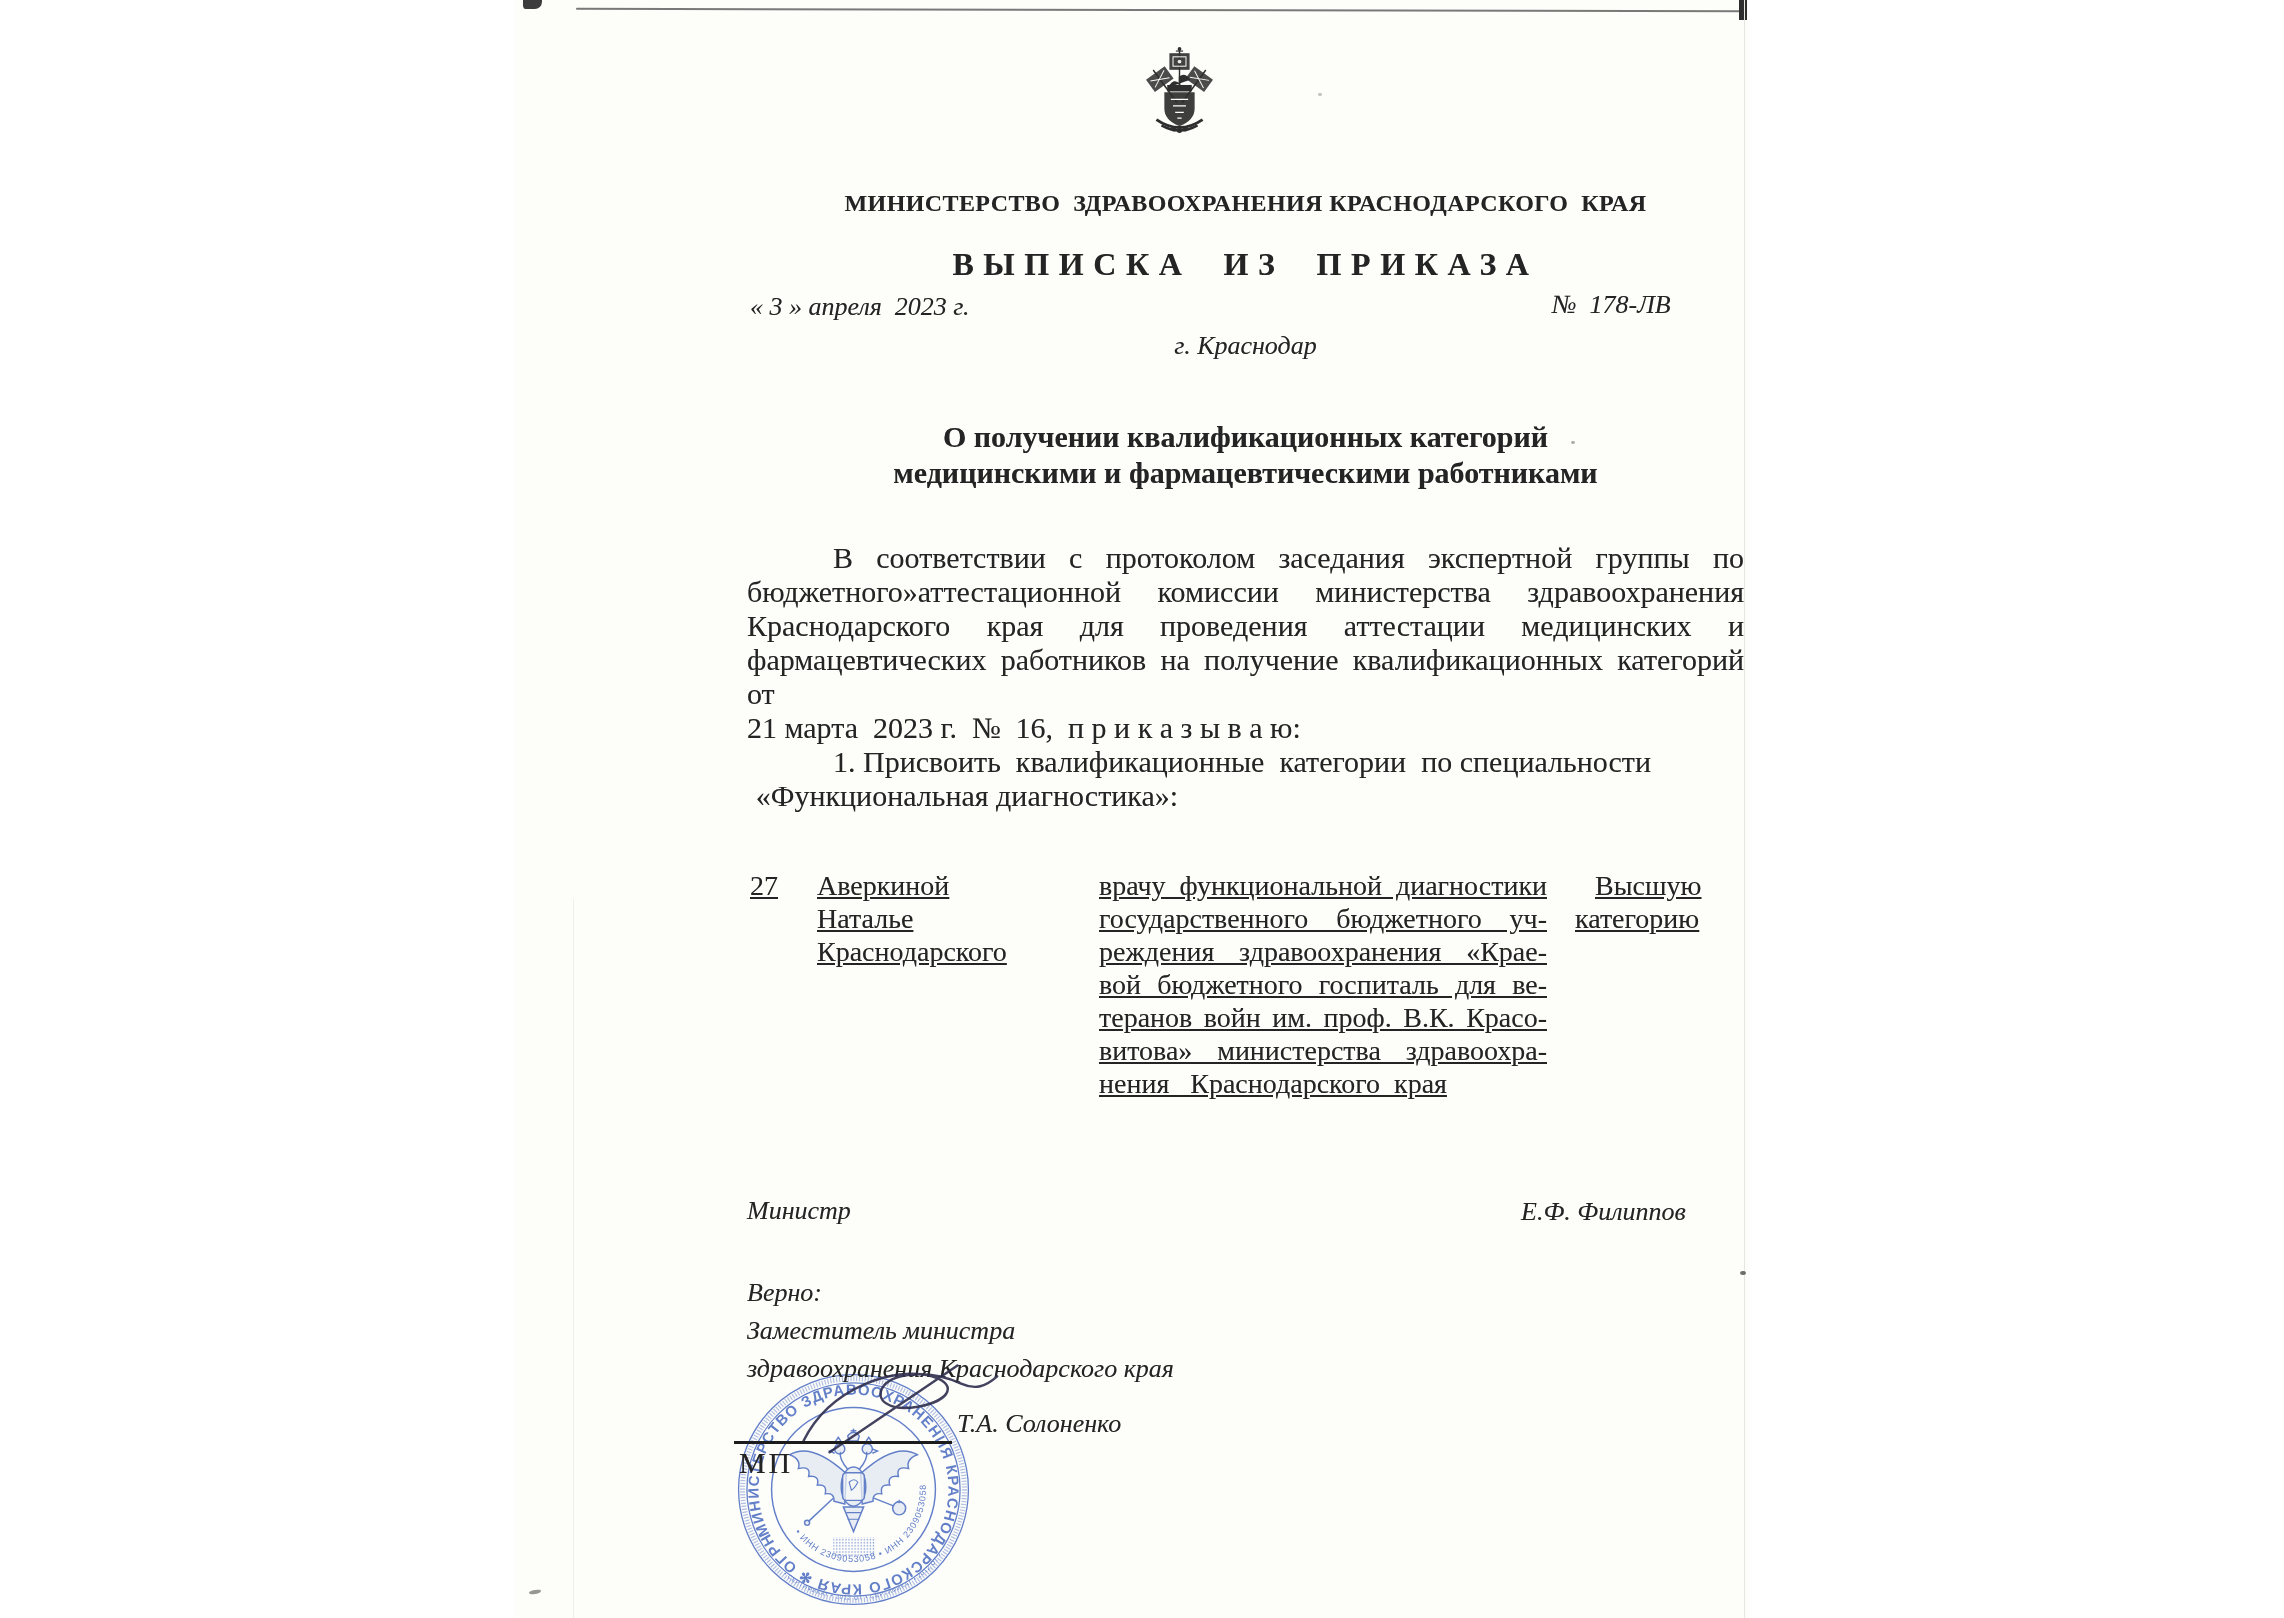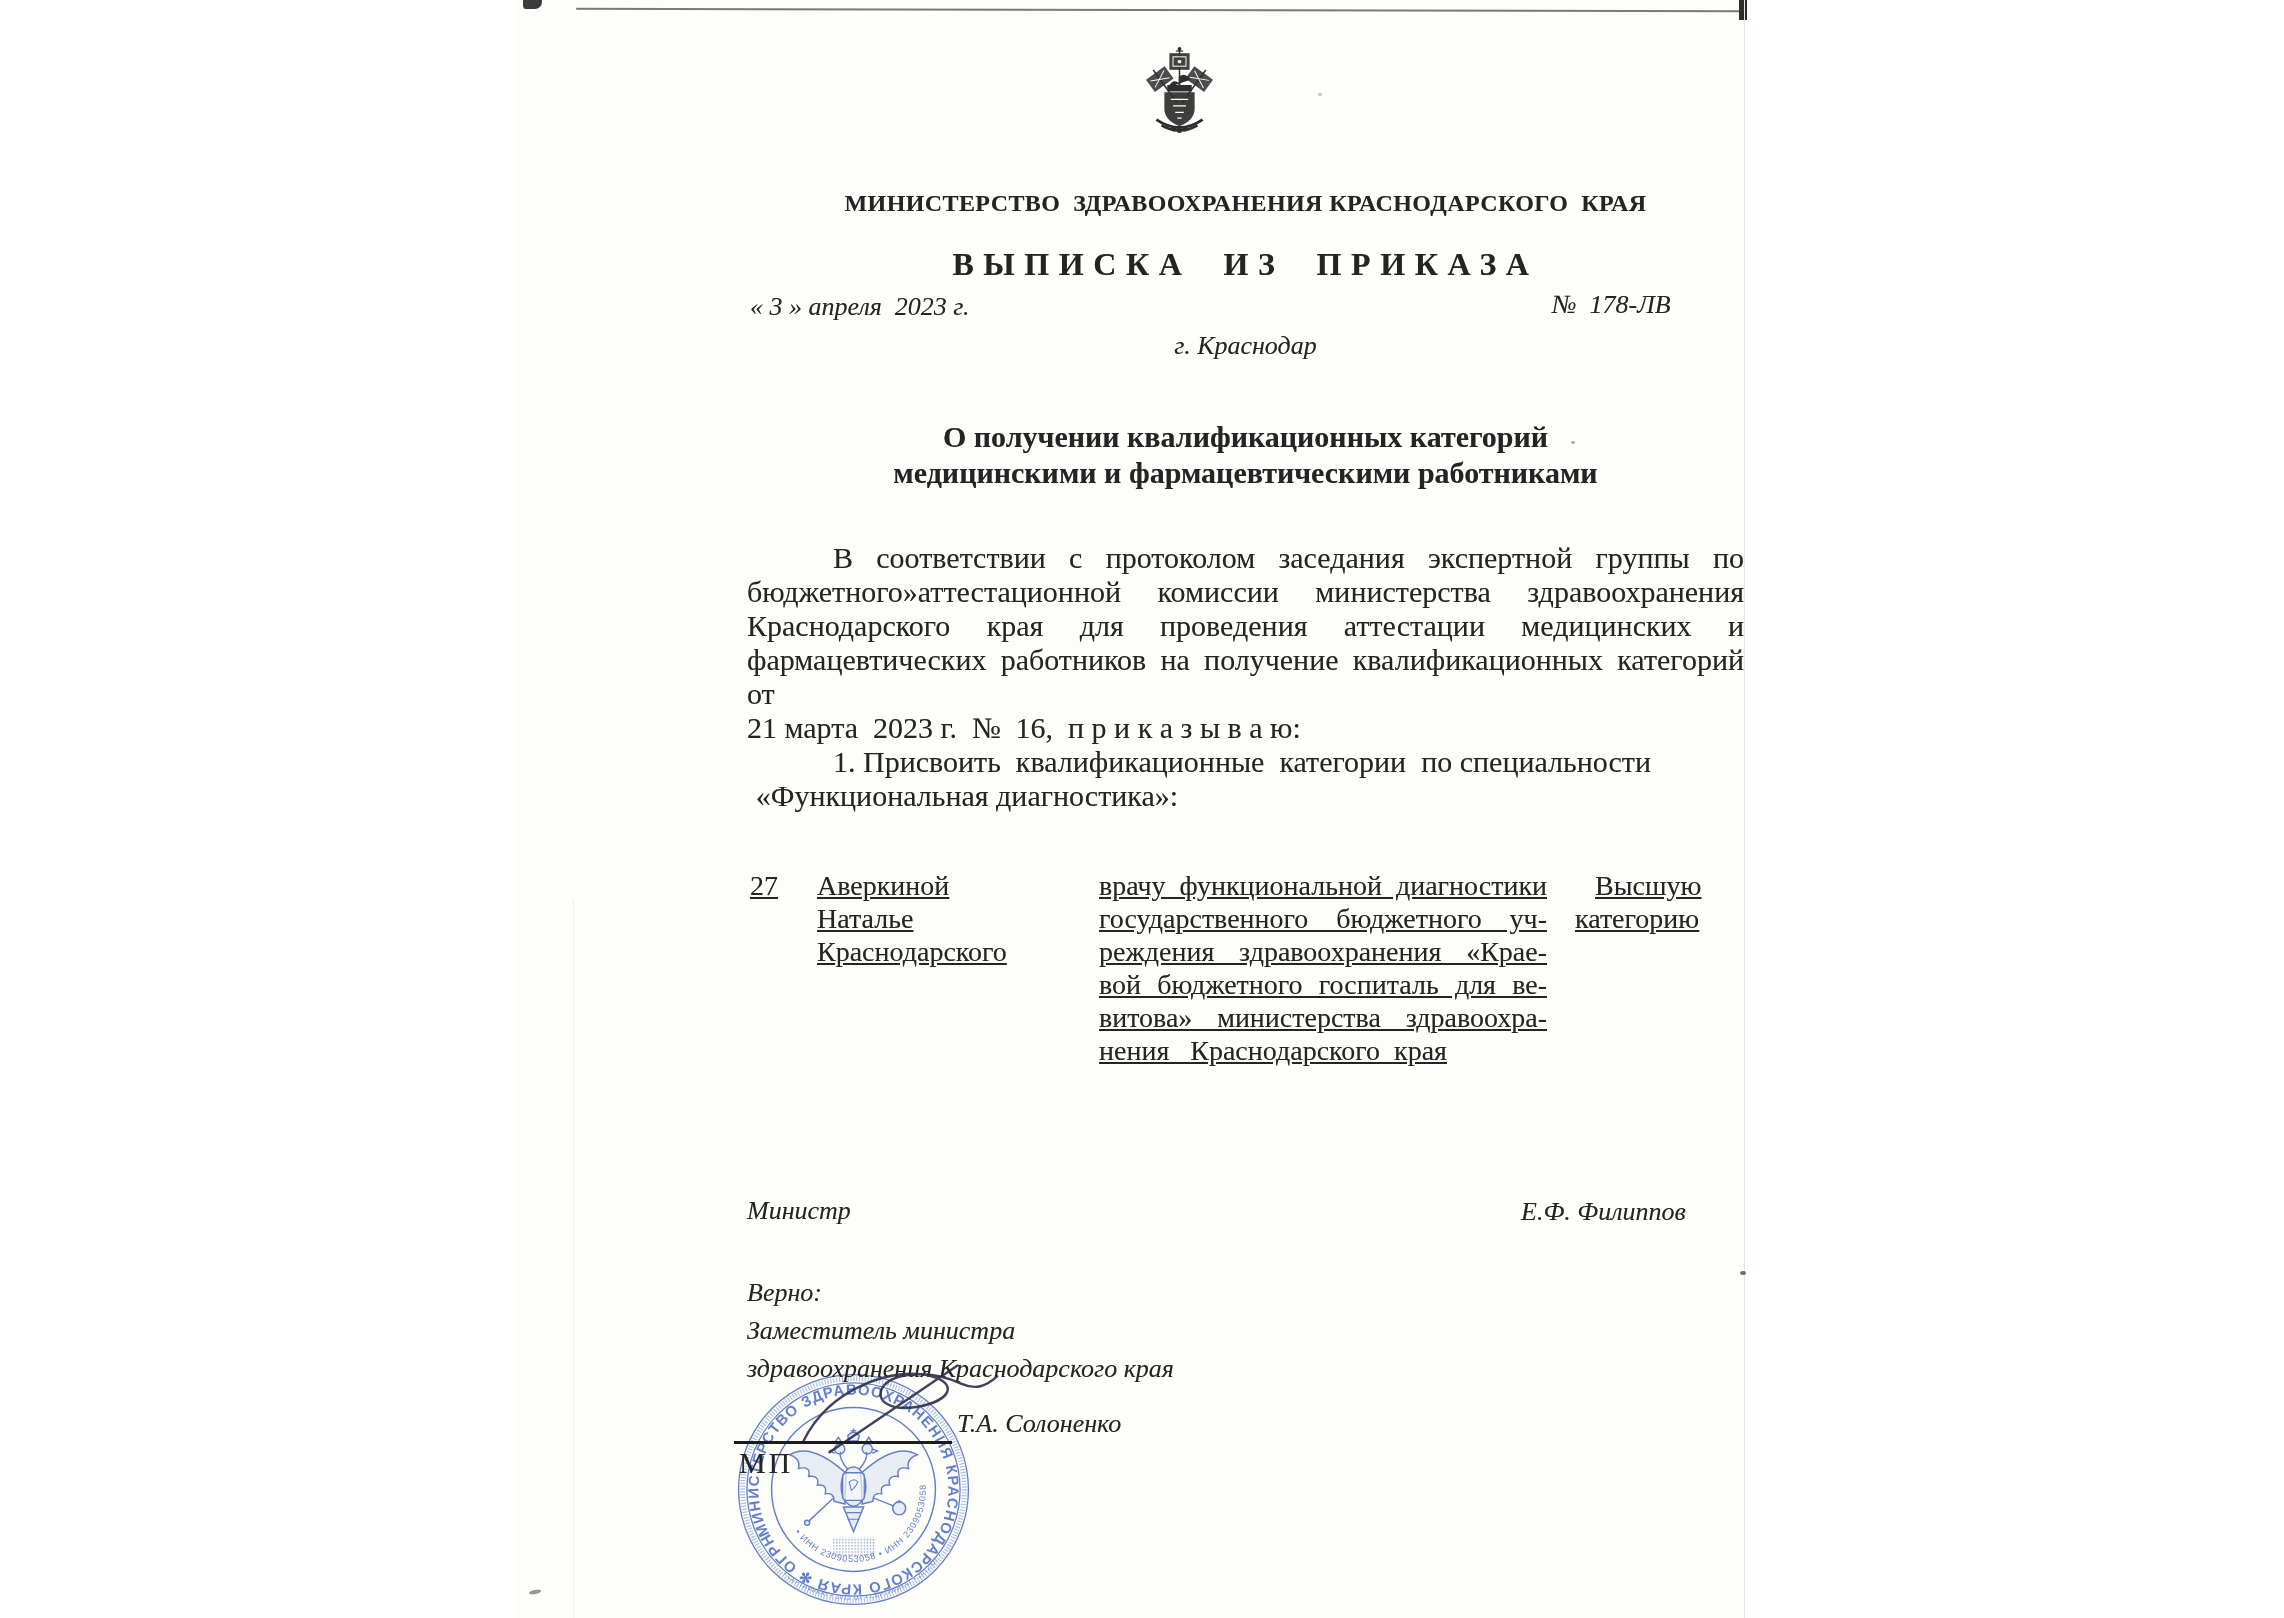--- a/index.html
+++ b/index.html
@@ -102,20 +102,21 @@
     <div class="abs" style="left:303px;top:869px;width:232px;">
       <div class="t entrytxt">Аверкиной</div>
       <div class="t entrytxt">Наталье</div>
       <div class="t entrytxt">Краснодарского</div>
     </div>
     <div class="abs" style="left:585px;top:869px;width:448px;">
       <div class="t entrytxt just">врачу функциональной диагностики</div>
       <div class="t entrytxt just">государственного бюджетного уч-</div>
       <div class="t entrytxt just">реждения здравоохранения «Крае-</div>
       <div class="t entrytxt just">вой бюджетного госпиталь для ве-</div>
+      <div class="t entrytxt just">теранов войн им. проф. В.К. Красо-</div>
       <div class="t entrytxt just">витова» министерства здравоохра-</div>
       <div class="t entrytxt pre">нения   Краснодарского  края</div>
     </div>
     <div class="abs" style="left:1061px;top:869px;width:145px;">
       <div class="t entrytxt" style="padding-left:20px;">Высшую</div>
       <div class="t entrytxt">категорию</div>
     </div>
 
     <div class="abs t h40" style="left:233px;top:1193px;">Министр</div>
     <div class="abs t h40" style="left:1007px;top:1194px;">Е.Ф. Филиппов</div>

